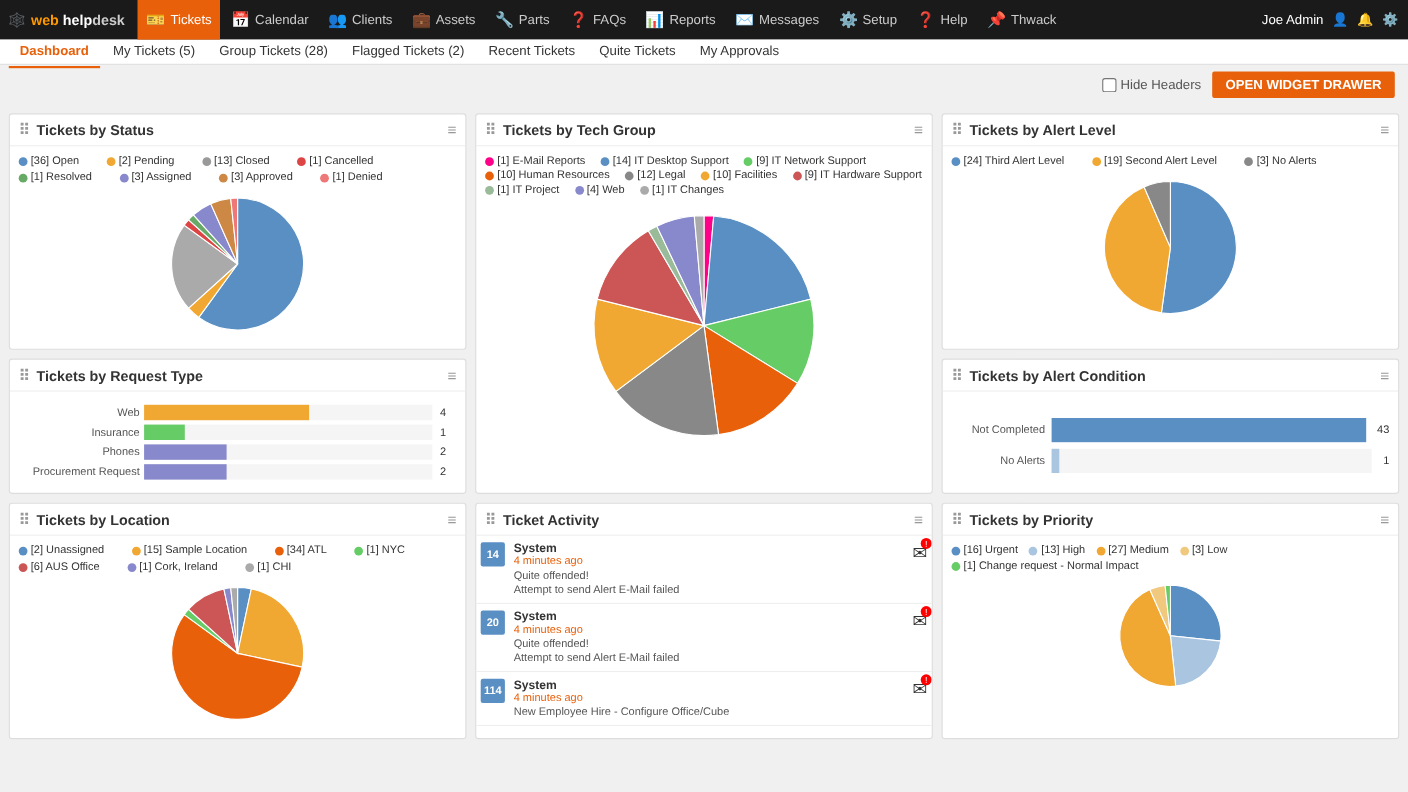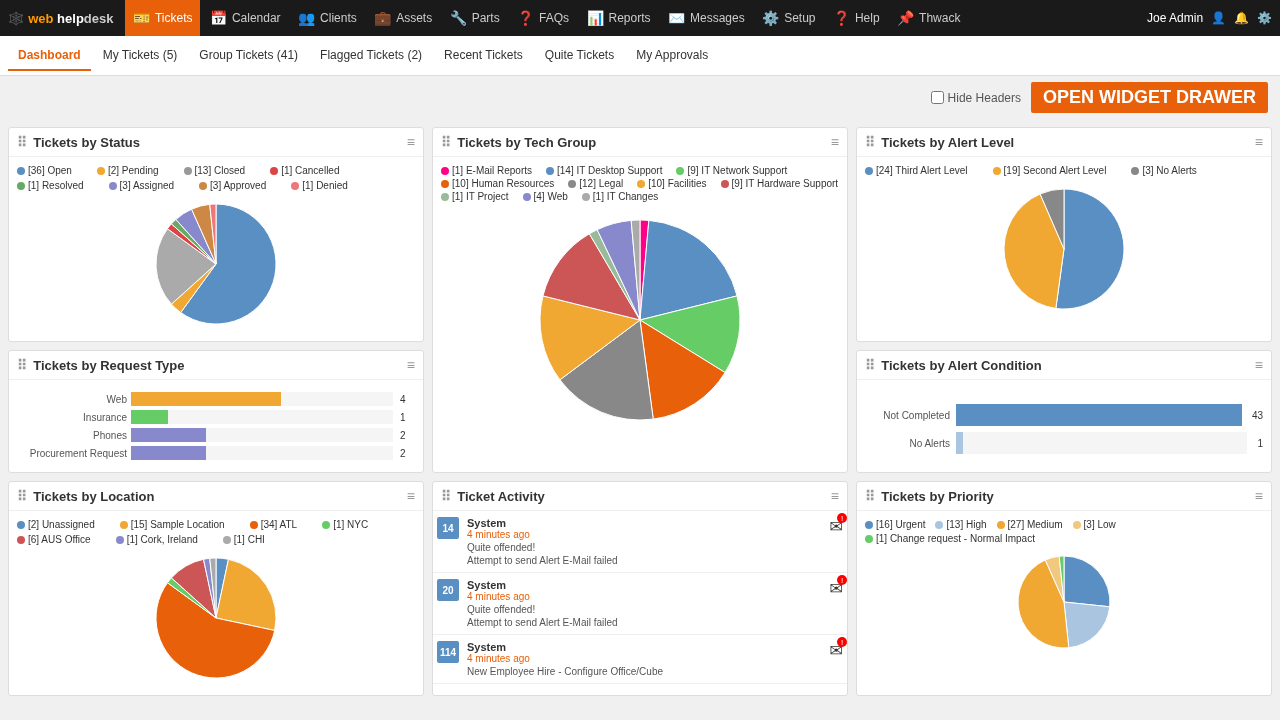--- a/index.html
+++ b/index.html
@@ -45,21 +45,21 @@
       color: #ccc;
     }
     .top-bar-right .user-name { font-size: 12px; color: #fff; }
 
     
     .secondary-nav {
       background: #fff;
       border-bottom: 1px solid #ddd;
       display: flex;
       align-items: center;
-      height: 40px;
+      height: 23px;
       padding: 0 8px;
       gap: 2px;
     }
     .sec-nav-item {
       padding: 0 10px;
       height: 30px;
       display: flex;
       align-items: center;
       font-size: 12px;
       cursor: pointer;
@@ -76,21 +76,21 @@
       padding: 6px 12px;
       background: #f0f0f0;
       gap: 10px;
     }
     .hide-headers-label { font-size: 12px; color: #555; display: flex; align-items: center; gap: 4px; }
     .open-widget-btn {
       background: #e8600a;
       color: #fff;
       border: none;
       padding: 5px 12px;
-      font-size: 18px;
+      font-size: 12px;
       font-weight: bold;
       cursor: pointer;
       border-radius: 2px;
     }
 
     
     .dashboard {
       display: grid;
       grid-template-columns: 1fr 1fr 1fr;
       grid-template-rows: auto auto auto;
@@ -302,21 +302,21 @@
 </div>
 
 <div class="secondary-nav">
   <div class="sec-nav-item active">
     <span>Dashboard</span>
   </div>
   <div class="sec-nav-item">
     <span>My Tickets (5)</span>
   </div>
   <div class="sec-nav-item">
-    <span>Group Tickets (41)</span>
+    <span>Group Tickets (28)</span>
   </div>
   <div class="sec-nav-item">
     <span>Flagged Tickets (2)</span>
   </div>
   <div class="sec-nav-item">
     <span>Recent Tickets</span>
   </div>
   <div class="sec-nav-item">
     <span>Quite Tickets</span>
   </div>

